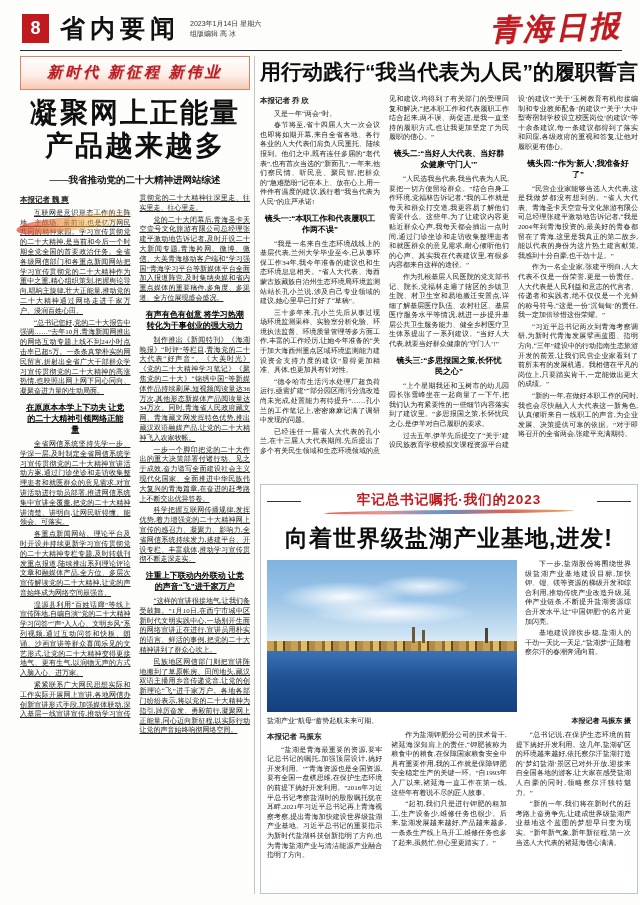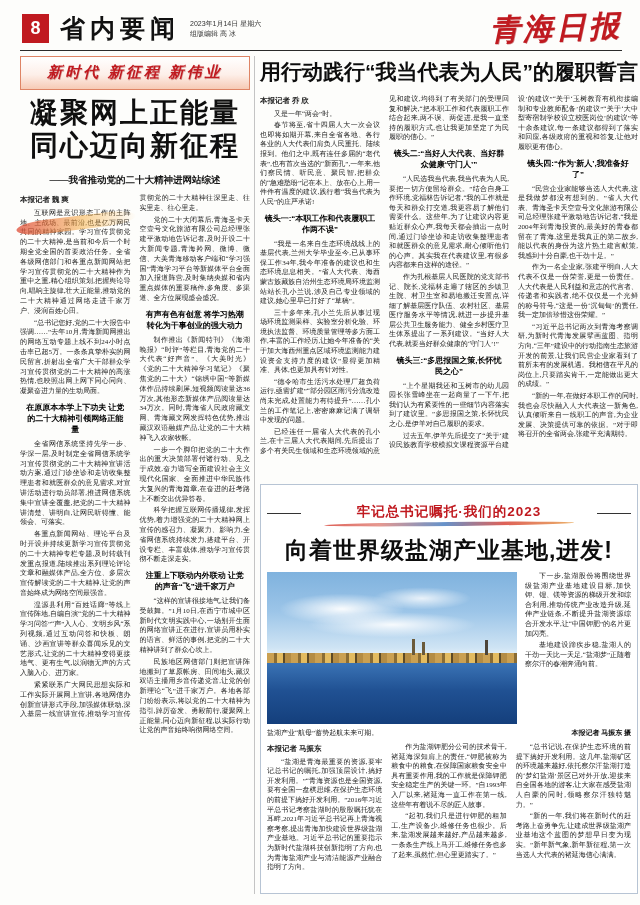--- a/index.html
+++ b/index.html
@@ -54,37 +54,37 @@
   }
   .left-headline { margin-top:6px; text-align:center; font-family:"Liberation Sans",sans-serif;
     font-weight:900; font-size:28px; line-height:33px; letter-spacing:2px; color:#0f0f0f; }
   .swirl {
     position:absolute; left:-4px; top:160px; width:120px; height:14px;
     background:linear-gradient(100deg, rgba(222,70,50,.75), rgba(247,176,70,.55) 55%, rgba(222,70,50,0));
     border-radius:50%/100%; transform:rotate(-7deg); pointer-events:none;
   }
   .left-subtitle { margin-top:12px; text-align:center; font-weight:bold; font-size:9.5px; color:#111; }
   .left-body { margin-top:7px; height:686px; overflow:hidden;
-    column-count:2; column-gap:9px; font-size:7px; line-height:9.8px; text-align:justify; color:#222; }
+    column-count:2; column-gap:9px; font-size:7px; line-height:9.8px; text-align:justify; color:#222;text-decoration:underline; }
 
   .byline-block { font-weight:bold; font-size:7.5px; margin:1px 0 4px 0; }
   .para { text-indent:2em; margin-bottom:2px; }
   .subhead { font-weight:bold; font-family:"Liberation Sans",sans-serif; font-size:8px;
     line-height:11px; text-align:center; margin:5px 4px 5px 4px; color:#000; }
 
   
   .right-headline { text-align:center; font-family:"Liberation Sans",sans-serif;
     font-weight:900; font-size:21px; letter-spacing:0px; white-space:nowrap; color:#0d0d0d; margin-top:2px; }
   .right-body { margin-top:9px; height:388px; overflow:hidden;
     column-count:3; column-gap:9px; font-size:7px; line-height:9.6px; text-align:justify; color:#222; }
 
   
   .bottom-block {
     position:absolute; left:0; top:428px; width:378px; height:410px;
-    border:1px solid #b7c4d4; background:#fff; padding:16px 6px 4px 6px;
+    border:1px solid #b7c4d4; background:#fff; padding:4px 6px 4px 6px;
   }
   .bottom-kicker { position:relative; height:30px; text-align:center; }
   .bottom-kicker .dash { position:absolute; top:12px; width:34px; border-top:1.6px solid #333; }
   .dash.l { left:0; } .dash.r { right:0; }
   .bottom-kicker-text { display:inline-block; margin-top:2px; color:#c01a20;
     font-family:"Liberation Sans",sans-serif; font-weight:900; font-size:13.5px; letter-spacing:1px; }
   .ribbon { margin:1px auto 0 auto; width:250px; height:4px; border-radius:50%;
     background:linear-gradient(90deg,#d8453a,#e2877d 22%,#4a7fc1 48%,#d8453a 72%,#e8a24e); opacity:.85;
     transform:rotate(-0.6deg); }
   .bottom-headline { margin-top:4px; text-align:center; font-family:"Liberation Sans",sans-serif;
@@ -136,21 +136,21 @@
   <div class="header-rule"></div>
 
   <div class="main">
 
     <div class="left-col">
       <div class="kicker-box">
         <span class="kicker-text">新时代 新征程 新伟业</span>
       </div>
       <div class="left-headline">
         <div>凝聚网上正能量</div>
-        <div>同心迈向新征程</div>
+        <div>产品越来越多</div>
       </div>
       <div class="swirl"></div>
       <div class="left-subtitle">——我省推动党的二十大精神进网站综述</div>
       <div class="left-body">
         <div class="byline-block">本报记者 魏 爽</div>
         <div>
             <div class="para">互联网是意识形态工作的主阵地、主战场、最前沿,也是亿万网民共同的精神家园。学习宣传贯彻党的二十大精神,是当前和今后一个时期全党全国的首要政治任务。全省各级网信部门和各重点新闻网站把学习宣传贯彻党的二十大精神作为重中之重,精心组织策划,把握舆论导向,唱响主旋律,壮大正能量,推动党的二十大精神通过网络走进千家万户、浸润百姓心田。</div>
             <div class="para">“总书记您好,党的二十大报告中强调……”去年10月,青海新闻网推出的网络互动专题上线不到24小时点击率已超5万。一条条真挚朴实的网民留言,折射出全省广大干部群众学习宣传贯彻党的二十大精神的高涨热情,也映照出网上网下同心同向、凝聚奋进力量的生动局面。</div>
             <div class="subhead">在原原本本学上下功夫 让党的二十大精神引领网络正能量</div>
             <div class="para">全省网信系统坚持先学一步、学深一层,及时制定全省网信系统学习宣传贯彻党的二十大精神宣讲活动方案,通过门诊坐诊和走访收集整理患者和就医群众的意见需求,对宣讲活动进行动员部署,推进网信系统集中宣讲全覆盖,把党的二十大精神讲清楚、讲明白,让网民听得懂、能领会、可落实。</div>

